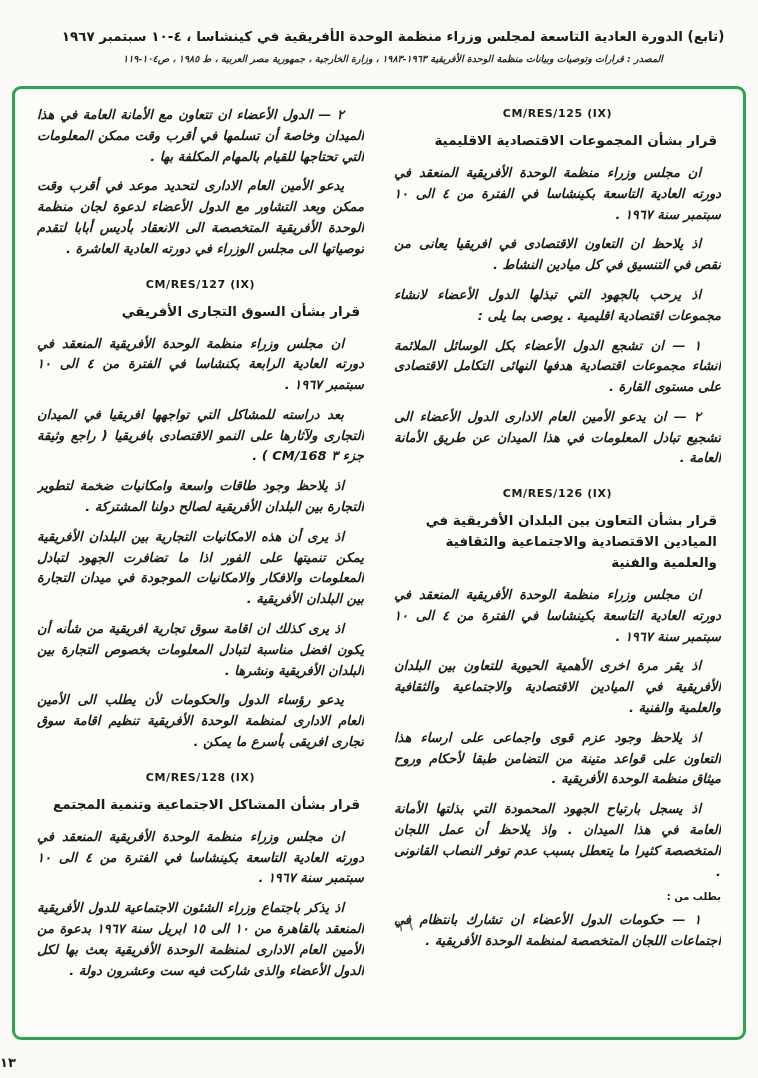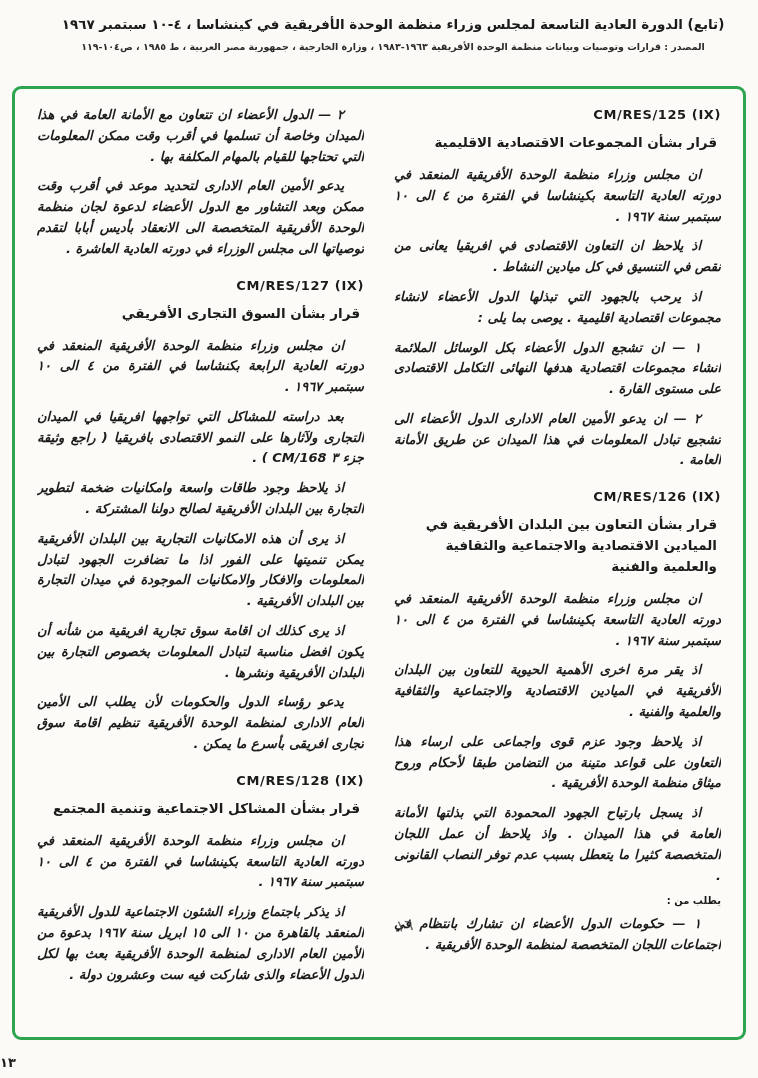--- a/index.html
+++ b/index.html
@@ -4,42 +4,42 @@
 <style>
   * { box-sizing: border-box; }
   html,body { margin:0; padding:0; }
   body {
     width: 758px; height: 1078px;
     position: relative; overflow: hidden;
     background: #fbfaf6;
     font-family: "DejaVu Sans", sans-serif;
     color: #1b1b1b;
   }
-  .page-header { direction: rtl; text-align: center; padding-top: 16px; margin-left: 28px; }
+  .page-header { direction: rtl; text-align: center; padding-top: 28px; margin-left: 28px; }
   .page-header .line1 { font-size: 13.5px; font-weight: 700; letter-spacing: .2px; }
-  .page-header .line2 { font-size: 9.5px; font-weight: 700; margin-top: 9px; color: #2a2a2a; }
+  .page-header .line2 { font-size: 9.5px; font-weight: 700; margin-top: 9px; color: #2a2a2a; font-style: italic; }
 
   .frame {
     position: absolute; left: 12px; right: 12px; top: 86px; bottom: 38px;
     border: 3px solid var(--frame-green, #2da44e);
     border-radius: 9px;
     padding: 16px 22px 12px 22px;
     background: #fcfbf8;
   }
   .columns { display: flex; direction: rtl; gap: 30px; height: 100%; }
   .column { flex: 1; direction: rtl; text-align: justify; overflow: hidden; }
 
   .block { font-weight: 700; }
   .block.paragraph {
     font-size: 13px; line-height: 1.6;
     text-indent: 20px; margin-bottom: 9px; font-style: italic;
   }
   .block.code {
-    direction: ltr; text-align: right; unicode-bidi: embed;
-    font-size: 13px; letter-spacing: .6px;
+    direction: ltr; text-align: center; unicode-bidi: embed;
+    font-size: 11px; letter-spacing: .6px;
     margin: 18px 0 10px 0;
   }
   .block.code:first-child { margin-top: 2px; }
   .block.title {
     text-align: right; font-size: 13.5px; line-height: 1.55;
     margin: 0 4px 12px 4px;
   }
   .block.heading { font-size: 10px; margin: 8px 0 8px 0; }
 
   .handwritten {

